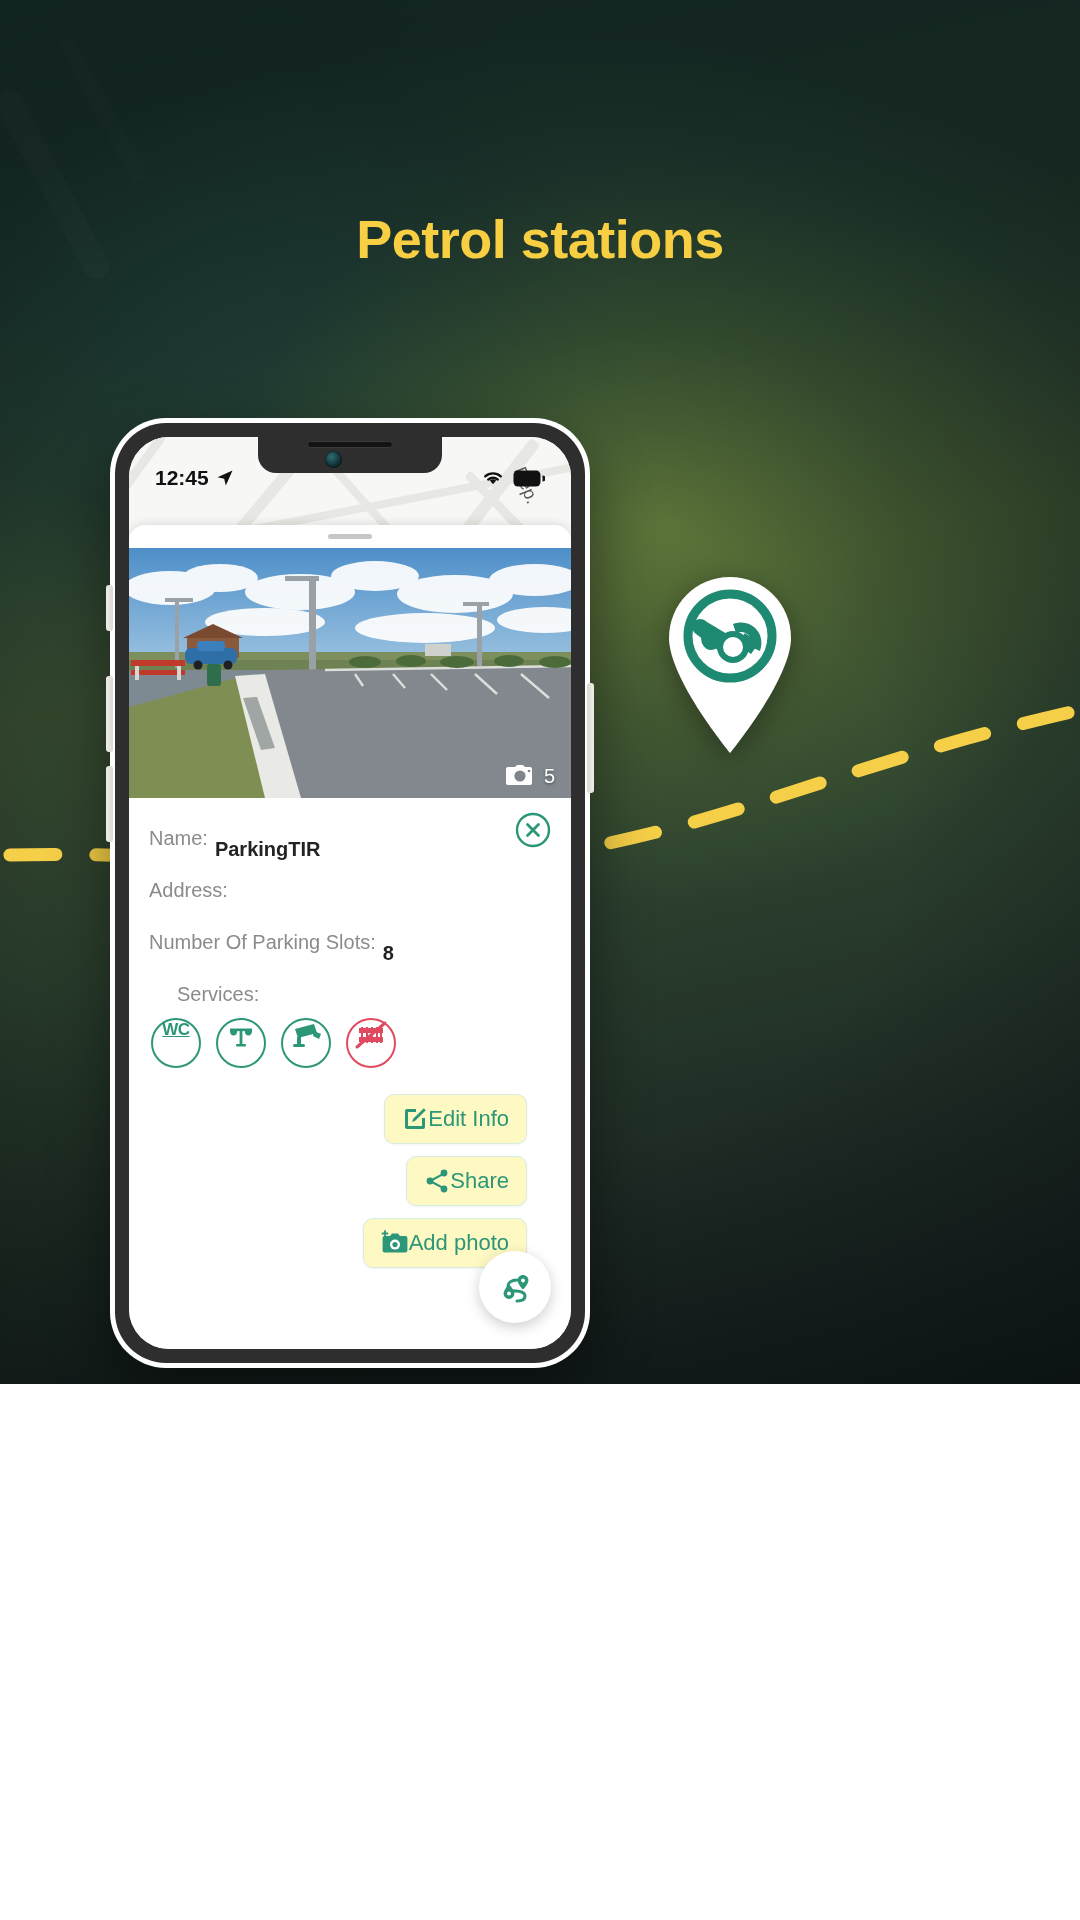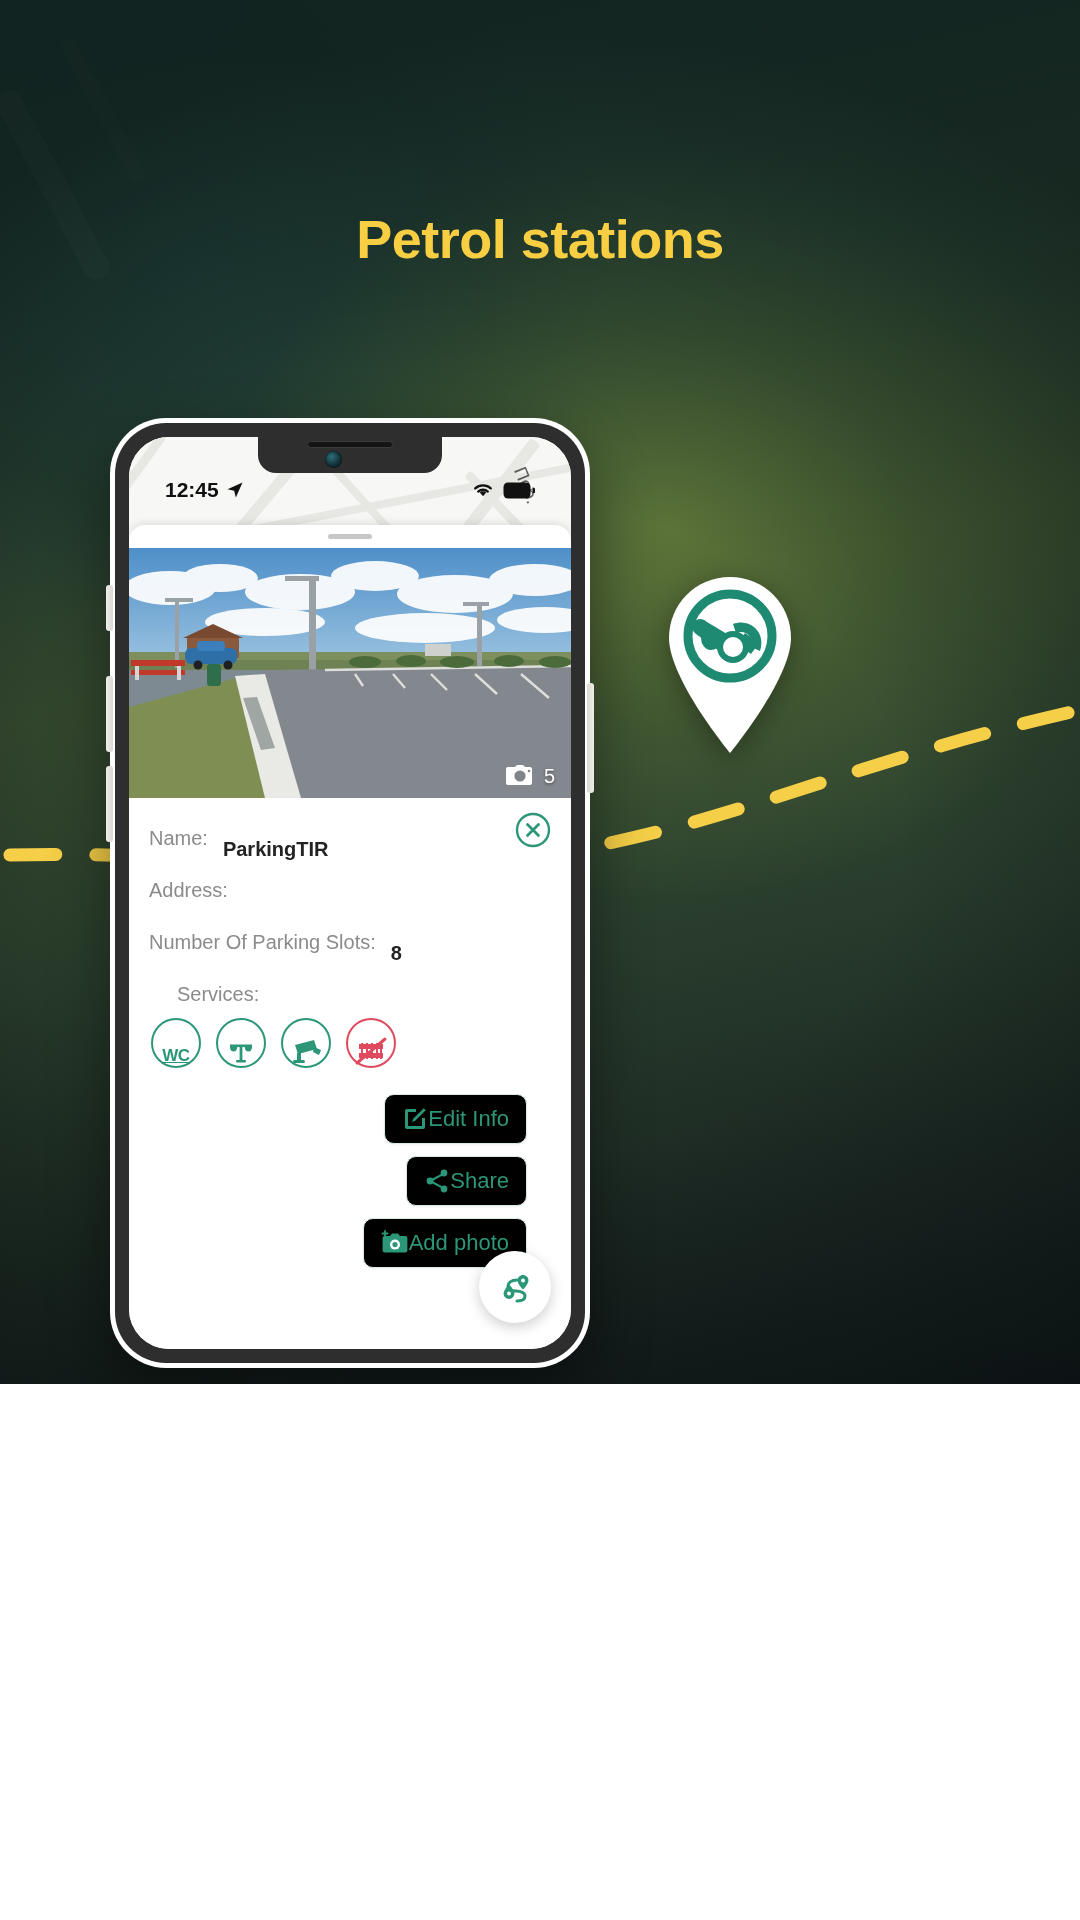--- a/index.html
+++ b/index.html
@@ -128,23 +128,23 @@
   .road{ position:absolute; background:#e7e7e4; border-radius:3px; }
   .map-label{
     position:absolute; right: 26px; top: 38px;
     font-size: 18px; color:#5a5a5a;
     transform: rotate(68deg);
     font-family:"Liberation Sans", sans-serif;
   }
 
   
   .statusbar{
-    position:absolute; left:0; right:0; top: 36px; height: 34px;
+    position:absolute; left:0; right:0; top: 24px; height: 34px;
     display:flex; align-items:center; justify-content:space-between;
-    padding: 0 36px;
+    padding: 0 26px;
     z-index: 18;
   }
   .sb-left{ display:flex; align-items:center; gap:6px; font-size: 21px; font-weight:bold; color:#111; }
   .sb-right{ display:flex; align-items:center; gap:8px; }
 
   
   .sheet{
     position:absolute; left:0; right:0; top: 88px; bottom:0;
     background:#ffffff;
     border-top-left-radius: 16px; border-top-right-radius: 16px;
@@ -168,53 +168,53 @@
   .photo svg{ display:block; width:100%; height:100%; }
   .photo-count{
     position:absolute; right: 16px; bottom: 10px;
     display:flex; align-items:center; gap:10px;
     color:#fff; font-size: 20px;
     text-shadow: 0 1px 3px rgba(0,0,0,0.5);
   }
 
   
   .info{ padding: 18px 20px 0; position:relative; }
-  .row{ font-size: 20px; color:#8b8b8b; margin-bottom: 18px; display:flex; align-items:center; gap:8px; line-height:1.15;}
+  .row{ font-size: 20px; color:#8b8b8b; margin-bottom: 18px; display:flex; align-items:center; gap:0; line-height:1.15;}
   .row b{ color:#232323; font-weight:bold; margin-left: 7px; margin-top: 22px; }
   .coords{ font-size:20px; color:#2b2b2b; margin-top:-8px; margin-bottom:16px; display:flex; align-items:center; gap:8px;}
   .close-btn{
     position:absolute; right: 20px; top: 14px;
     width: 36px; height: 36px;
   }
   .badge-p{
     display:inline-flex; align-items:center; justify-content:center;
     width: 30px; height: 30px; margin-left: 12px;
     border:2px solid #2c9678; border-radius:50%;
     color:#2c9678; font-weight:bold; font-size:18px;
   }
 
   .services{ display:flex; gap: 15px; margin: 4px 0 0 2px; }
   .svc{
     width: 50px; height: 50px; border-radius:50%;
     border: 2px solid #2c9678;
-    display:flex; align-items:flex-end; justify-content:center;
+    display:flex; align-items:flex-start; justify-content:center;
     color:#2c9678;
     text-decoration:underline;
   }
   .svc.deny{ border-color:#e04a5f; color:#e04a5f; }
 
   
   .actions{
     display:flex; flex-direction:column; align-items:flex-end;
     gap: 12px; padding: 26px 24px 0 0;
   }
   .act{
     display:inline-flex; align-items:center; 
     border: 1px solid #d7ece4;
-    background:#000000;
+    background:#fef9c3;
     border-radius: 10px;
     padding: 11px 17px;
     color:#2c9678; font-size: 22px;
     box-shadow: 0 1px 3px rgba(0,0,0,0.05);
     white-space:nowrap;
   }
 
   
   .fab{
     position:absolute; right: 20px; bottom: 26px;

